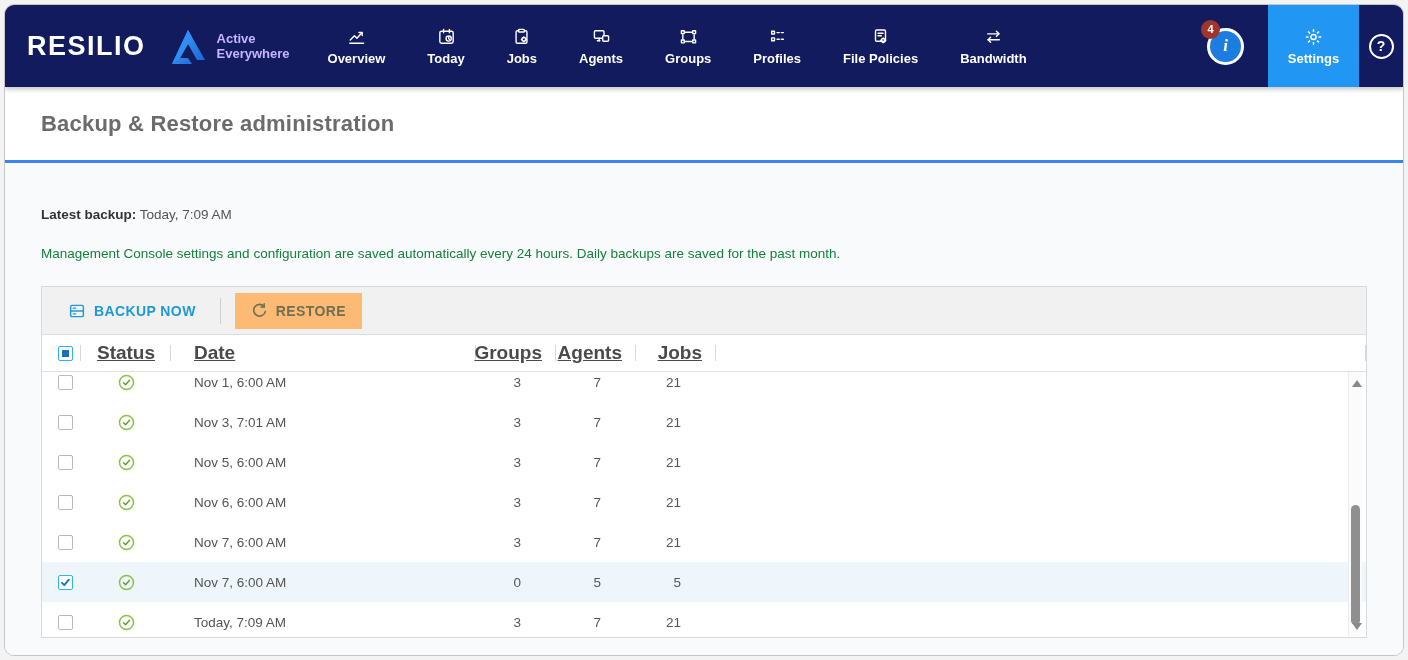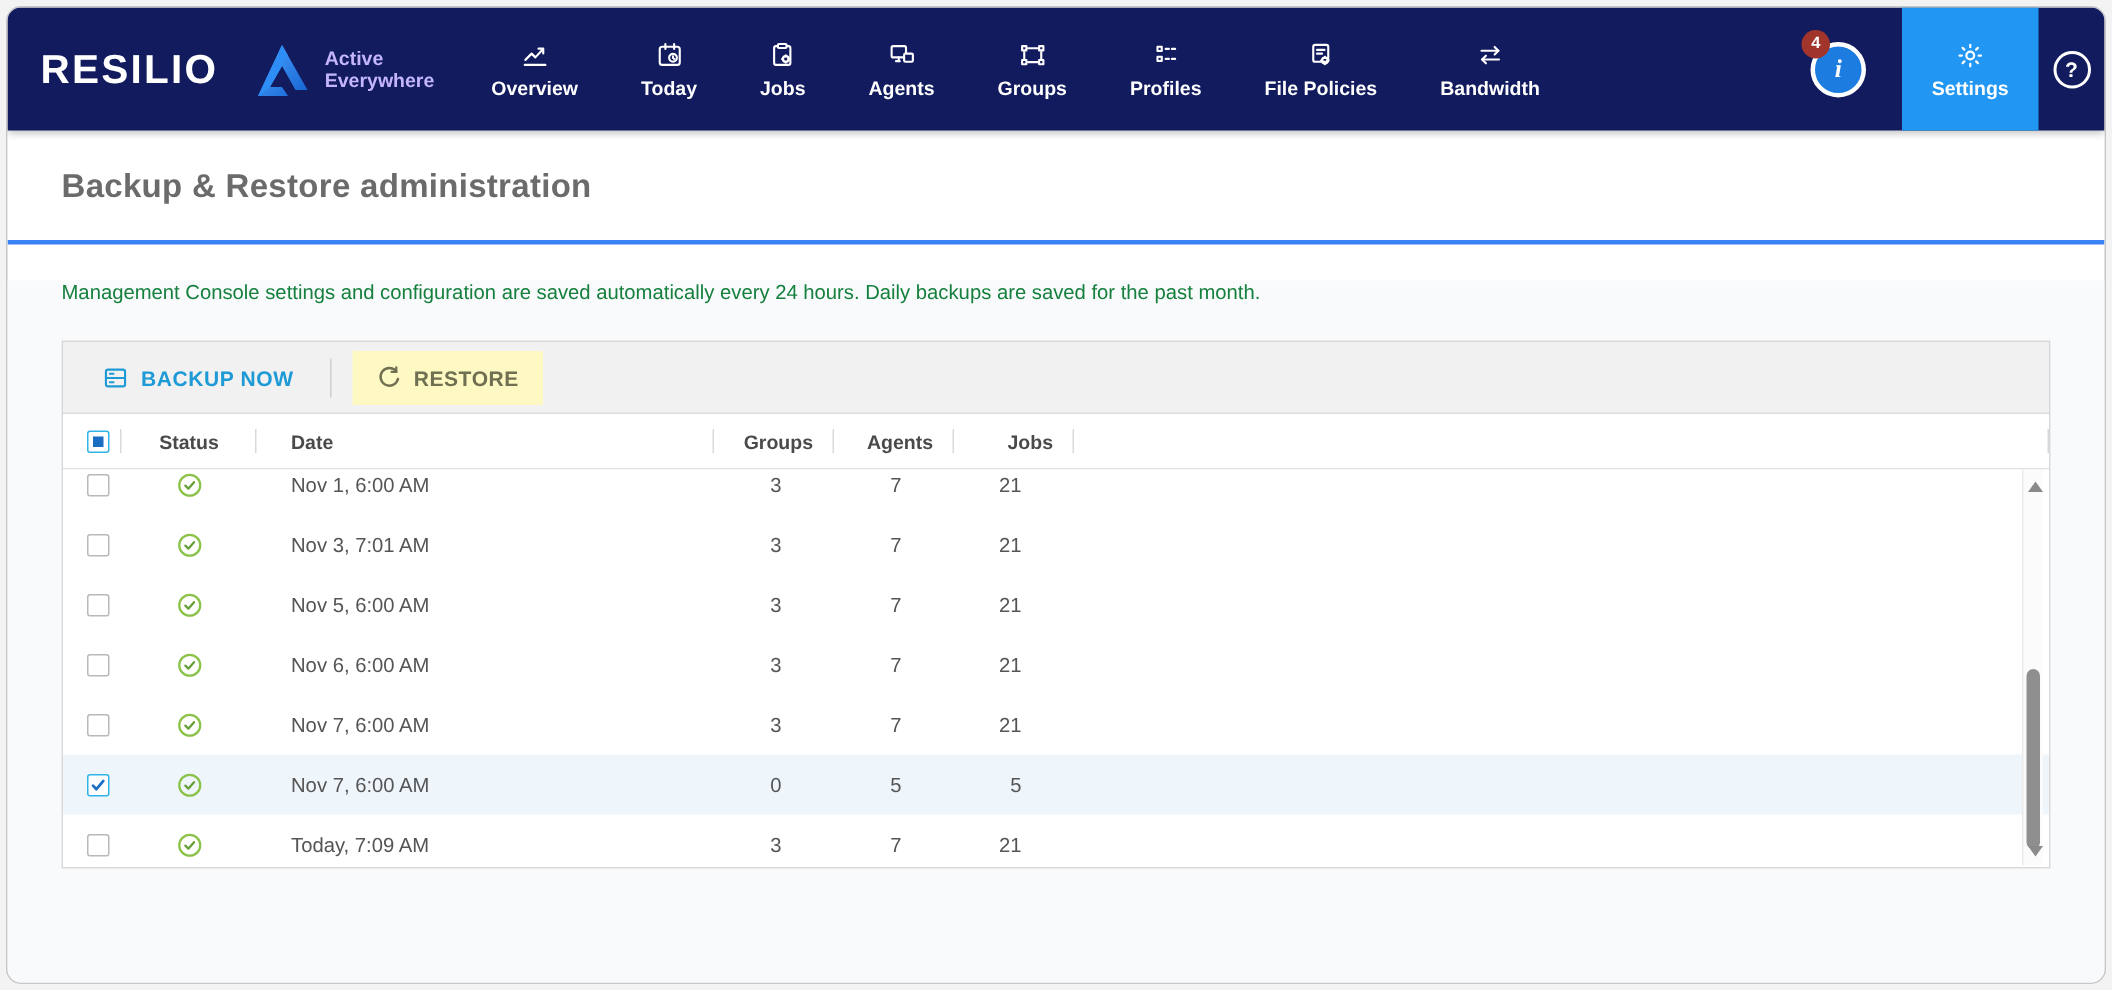--- a/index.html
+++ b/index.html
@@ -55,25 +55,25 @@
   .latest-label { font-weight:700; color:#333; }
   .description { margin-top:24px; font-size:13.5px; color:#15803d; }
 
   
   .card { margin-top:25px; background:#fff; border:1px solid #d9d9d9; }
   .toolbar { height:48px; background:#f1f1f1; border-bottom:1px solid #ddd; display:flex; align-items:center; padding-left:16px; }
   .tb-btn { display:flex; align-items:center; gap:8px; height:36px; padding:0 10px; cursor:pointer;
             font-size:14px; font-weight:700; letter-spacing:.4px; background:transparent; border:none; }
   .btn-backup { color:#1e9ad6; }
   .tb-sep { width:1px; height:26px; background:#cfcfcf; margin:0 14px 0 14px; }
-  .btn-restore { color:#6f6f52; background:#fef9c3; padding:0 16px; }
+  .btn-restore { color:#6f6f52; background:#fdba74; padding:0 16px; }
 
   .grid-row { display:grid; grid-template-columns:39px 90px 305px 80px 80px 80px 1fr; align-items:center; }
   .thead { height:37px; background:#fff; border-bottom:1px solid #e0e0e0; }
-  .th { position:relative; font-size:13px; font-weight:700; color:#4a4a4a; height:100%; display:flex; align-items:center; }
+  .th { position:relative; font-size:19px; font-weight:700; color:#4a4a4a; height:100%; display:flex; align-items:center;text-decoration:underline; }
   .th::after { content:""; position:absolute; right:0; top:10px; height:16px; width:1px; background:#d9d9d9; }
   .th-check { padding-left:16px; }
   .th-status { justify-content:center; }
   .th-date { padding-left:23px; }
   .th-num { justify-content:flex-end; padding-right:14px; }
 
   .tbody { position:relative; height:265px; overflow:hidden; background:#fff; }
   .row { height:40px; cursor:pointer; }
   .row:first-child { margin-top:-10px; }
   .row.selected { background:#eef5fb; }
@@ -232,20 +232,24 @@
         <div class="help-btn">?</div>
       </div>
     </div>
   </div>
 
   <div class="title-band">
     <div class="page-title">Backup &amp; Restore administration</div>
   </div>
 
   <div class="content">
+    <div class="latest-line">
+      <span class="latest-label">Latest backup:</span>
+      <span>Today, 7:09 AM</span>
+    </div>
     <div class="description">Management Console settings and configuration are saved automatically every 24 hours. Daily backups are saved for the past month.</div>
 
     <div class="card">
 
       <div class="toolbar">
         <button class="tb-btn btn-backup">
           <span>
             <svg width="18" height="18" viewBox="0 0 24 24" fill="none" stroke="#1e9ad6" stroke-width="1.9" stroke-linecap="round">
               <rect x="3.5" y="4.5" width="17" height="15" rx="2"></rect>
                 <path d="M3.5 12h17"></path>

